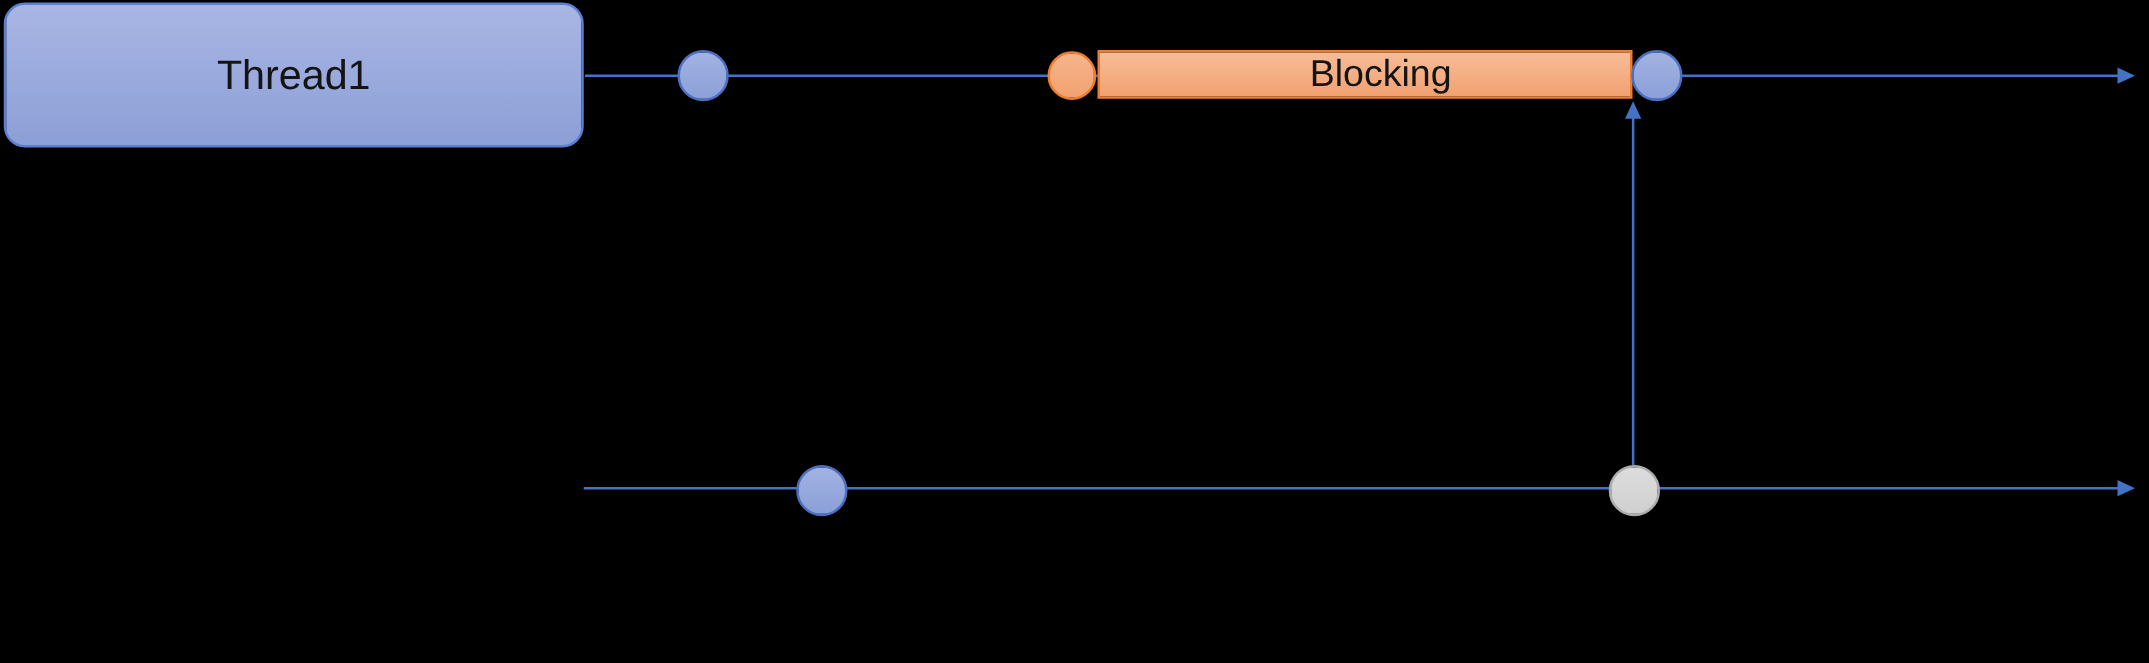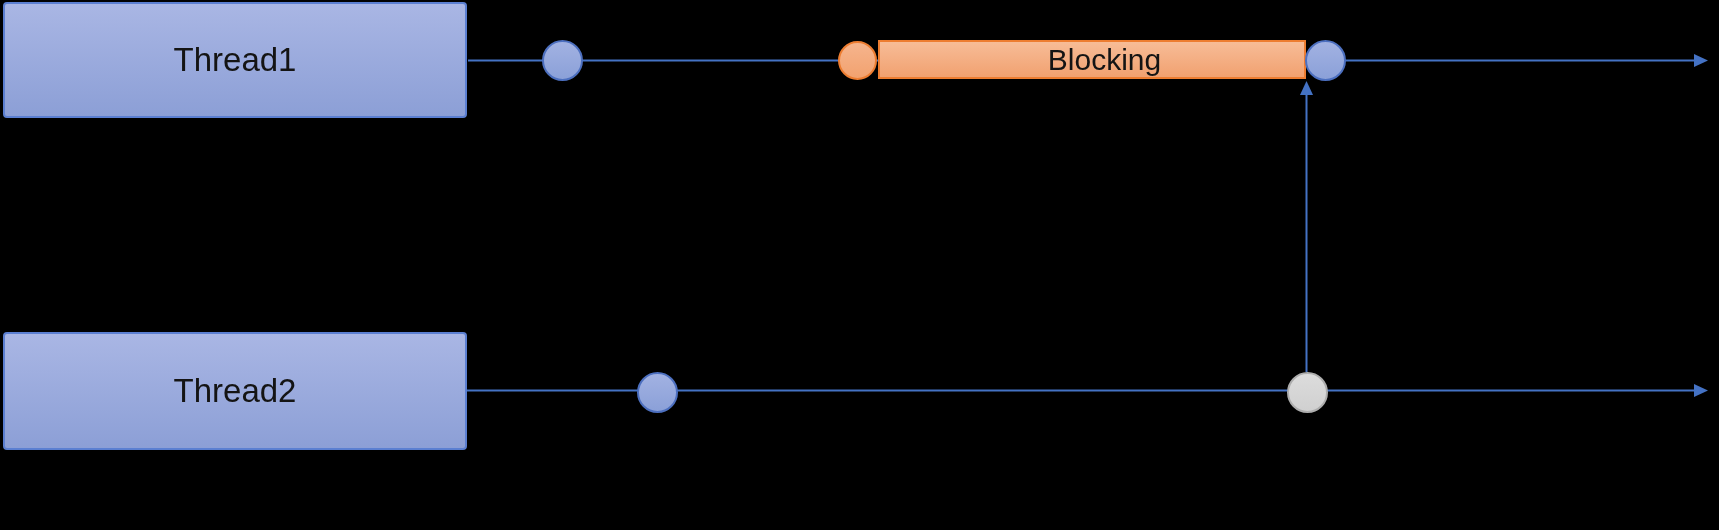--- a/index.html
+++ b/index.html
@@ -27,21 +27,21 @@
   }
   svg .head {
     fill: var(--timeline-blue, #4472C4);
     stroke: none;
   }
   .thread-box {
     position: absolute;
     left: 3px;
     width: 464px;
     height: 116px;
-    border-radius: 4px;
+    border-radius: 17px;
     background: linear-gradient(180deg, var(--thread-box-fill-top, #A9B6E4), var(--thread-box-fill-bottom, #8C9FD6));
     border: 2px solid var(--thread-box-border, #5B7FD1);
     box-sizing: border-box;
     display: flex;
     align-items: center;
     justify-content: center;
     color: #141414;
     font-size: 33px;
   }
   .thread-box.t1 { top: 2px; }
@@ -106,17 +106,14 @@
 
   <div class="node blue" style="left:542px; top:40px;"></div>
   <div class="node orange" style="left:838px; top:41px;"></div>
   <div class="node blue" style="left:1305px; top:40px;"></div>
   <div class="node blue" style="left:637px; top:372px;"></div>
   <div class="node gray" style="left:1287px; top:372px;"></div>
 
   <div class="thread-box t1">
     <span>Thread1</span>
   </div>
-  <div class="thread-box t2">
-    <span>Thread2</span>
-  </div>
 
 </div>
 
 </body></html>

